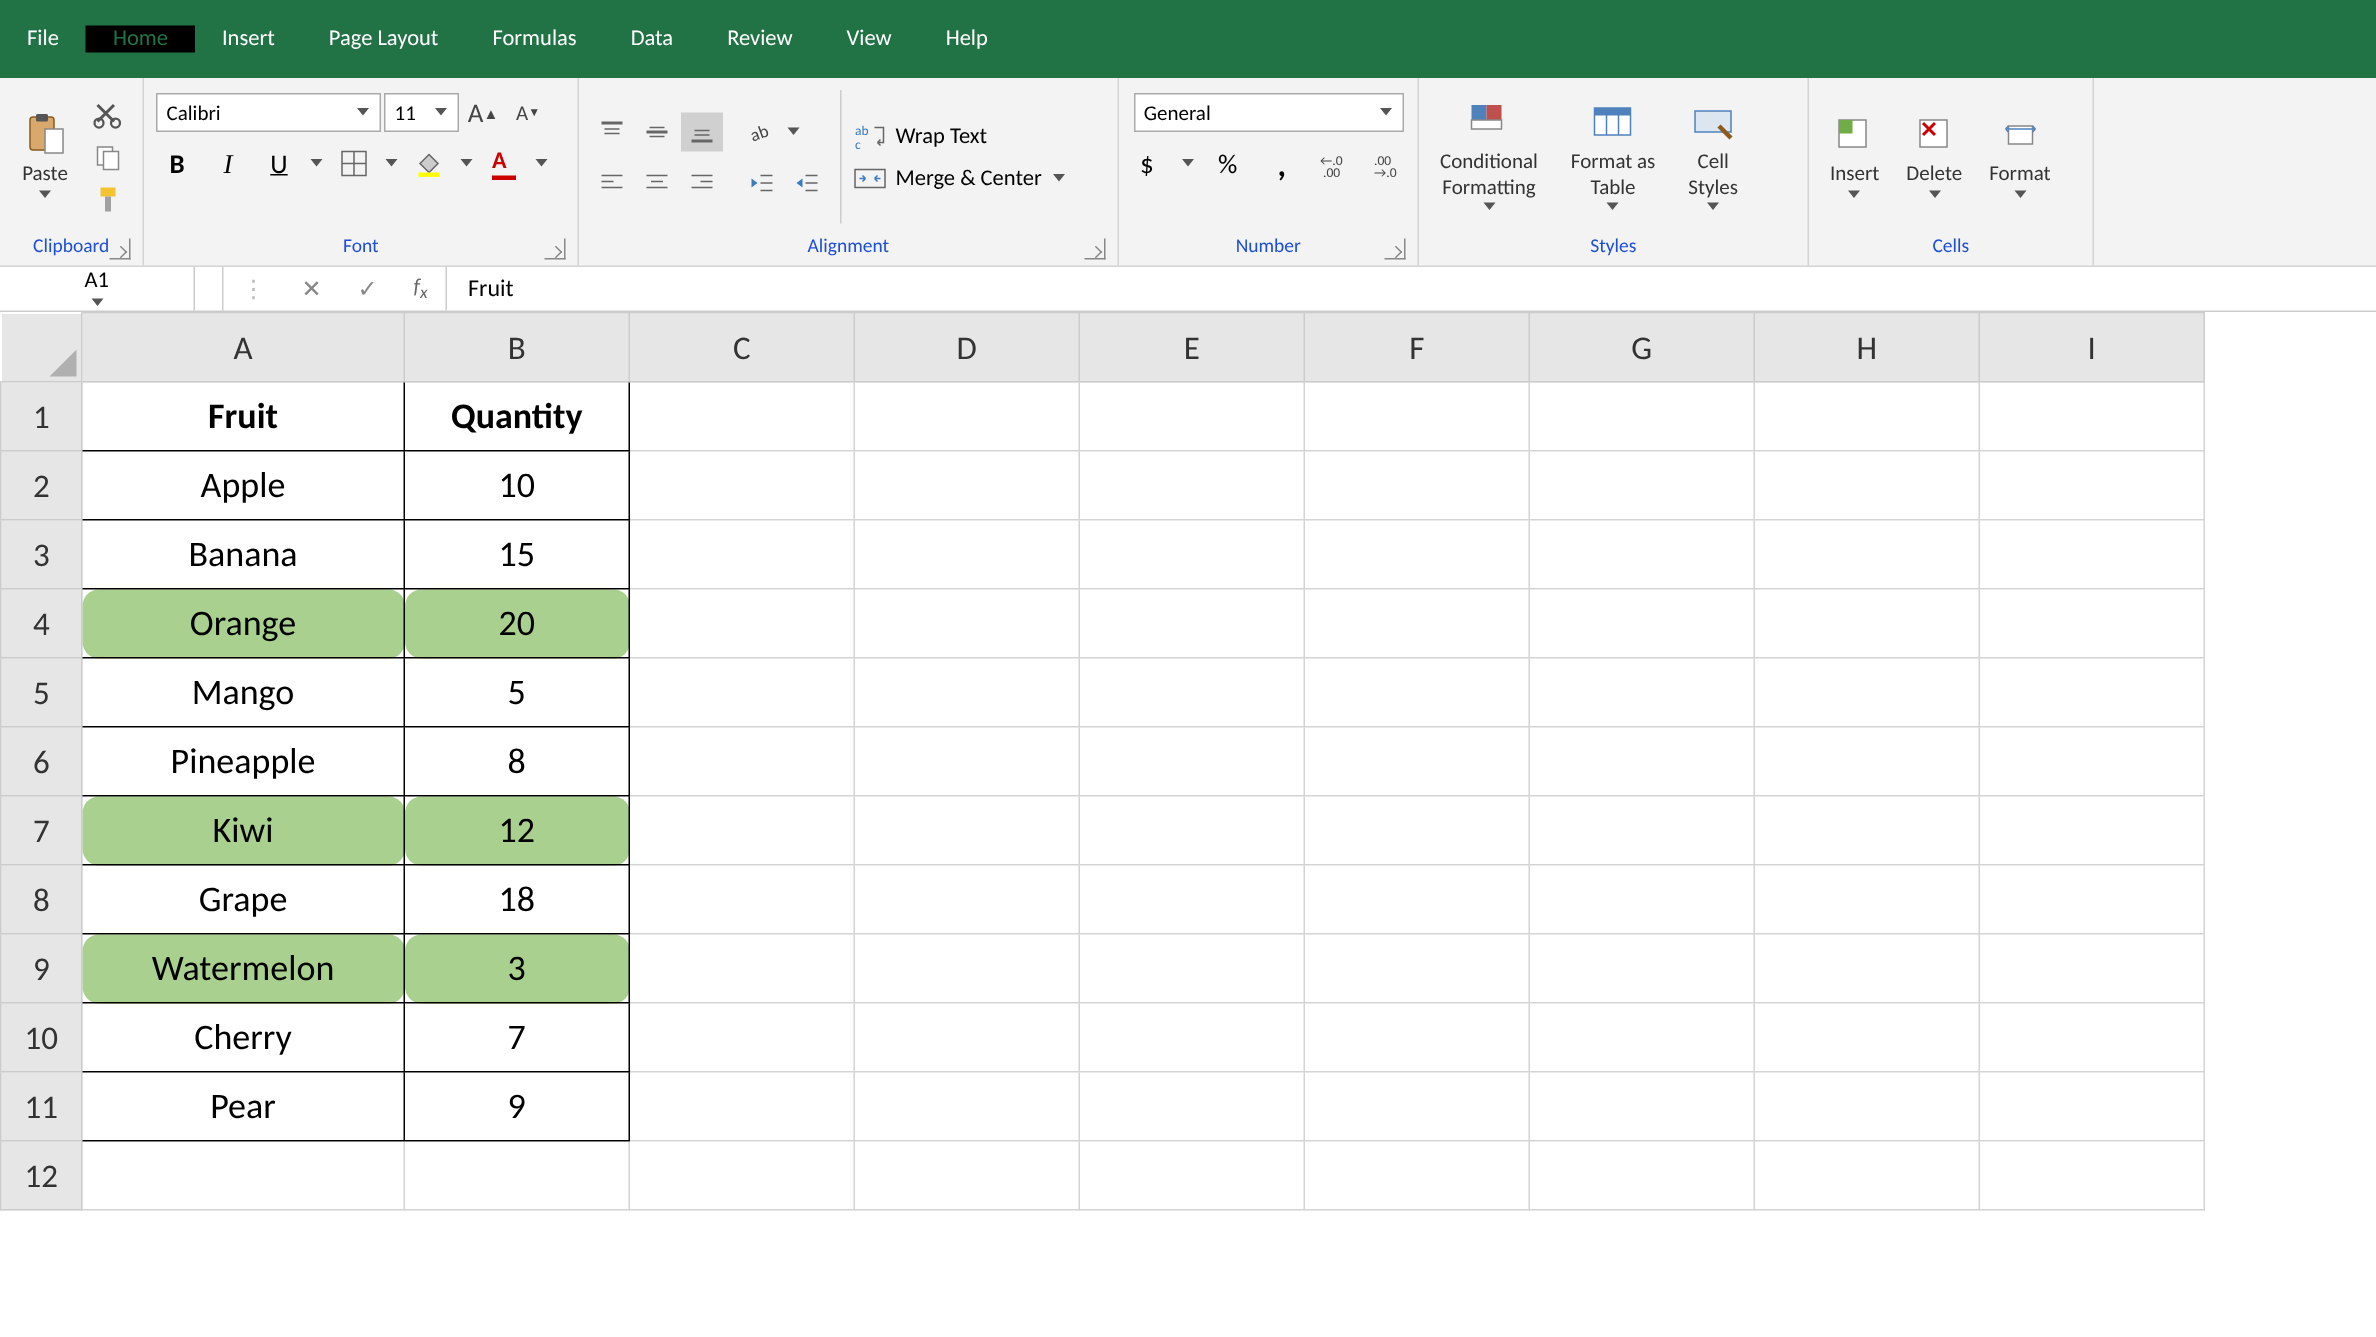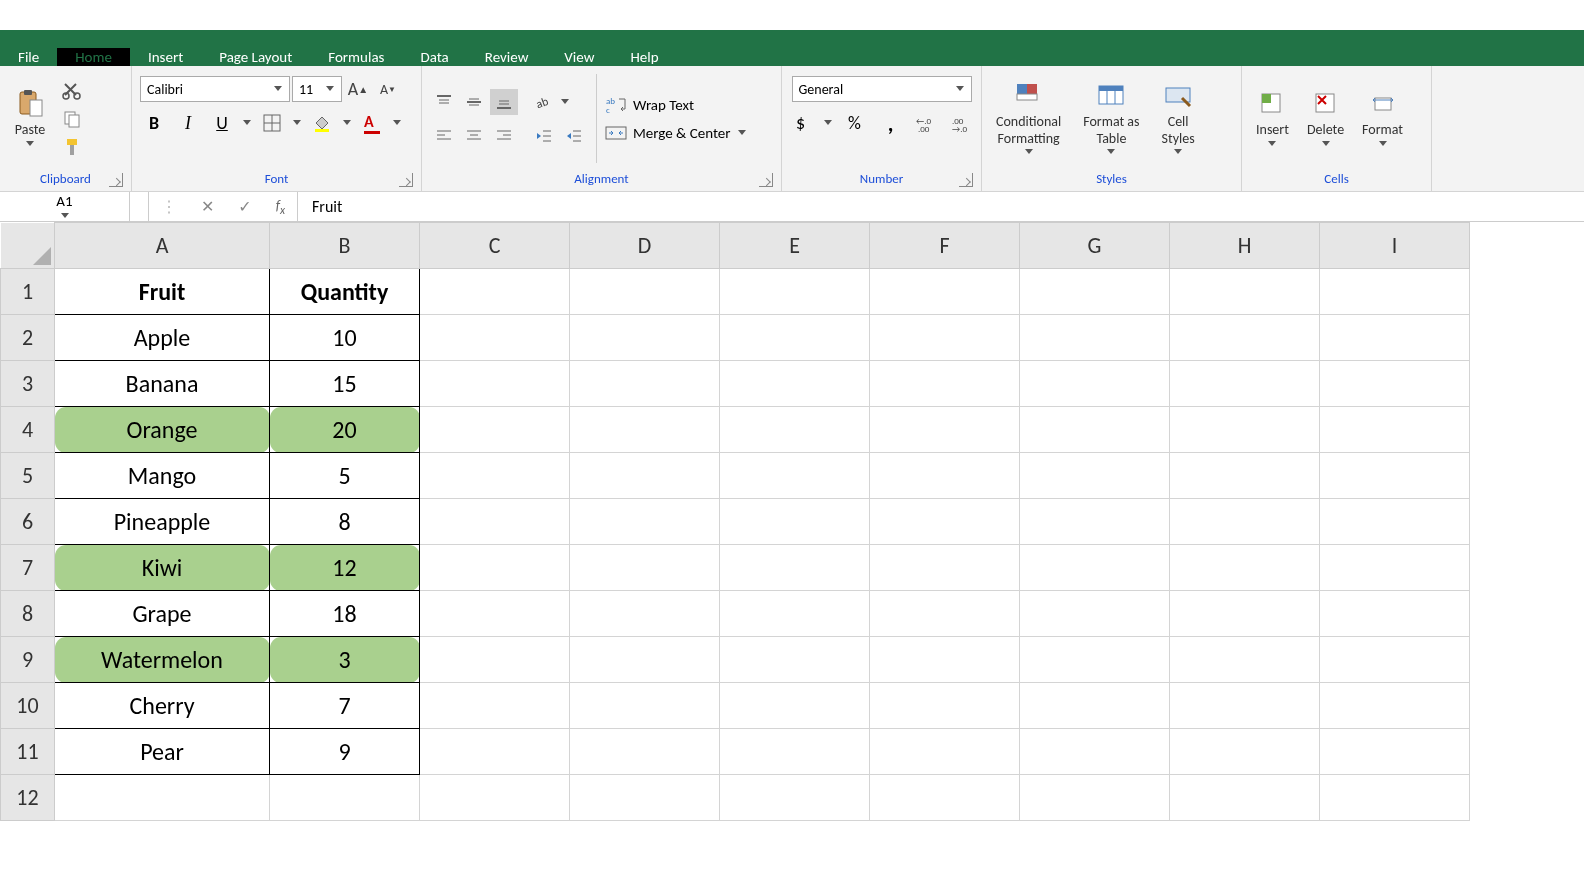--- a/index.html
+++ b/index.html
@@ -1,19 +1,19 @@
 <!DOCTYPE html>
 <html><head>
 <meta charset="utf-8">
 <style>
 * { margin: 0; padding: 0; box-sizing: border-box; font-family: "Segoe UI", Calibri, sans-serif; }
 body { background: #fff; overflow: hidden; width: 1584px; height: 891px; }
 
 
-.menubar { background: #217346; height: 36px; display: flex; align-items: flex-end; color: #fff; font-size: 15px; margin-top: 30px; }
+.menubar { background: #217346; height: 52px; display: flex; align-items: center; color: #fff; font-size: 15px; }
 .menubar .tab { padding: 0 18px; display: flex; align-items: center; cursor: pointer; }
 .menubar .tab.active { background: #000000; color: #217346; }
 .tellme { display: flex; align-items: center; gap: 10px; padding: 0 16px; }
 .bulb { width: 18px; height: 18px; }
 
 
 .ribbon { height: 126px; background: #f3f3f3; border-bottom: 1px solid #d4d4d4; display: flex; }
 .group { border-right: 1px solid #d4d4d4; display: flex; flex-direction: column; padding: 4px 8px 2px 8px; }
 .group-body { flex: 1; display: flex; align-items: center; gap: 6px; }
 .group-label { height: 22px; display: flex; align-items: center; justify-content: center; font-size: 13px; color: #1d4ed8; position: relative; }
@@ -63,21 +63,21 @@
     <div class="tab">Page Layout</div>
     <div class="tab">Formulas</div>
     <div class="tab">Data</div>
     <div class="tab">Review</div>
     <div class="tab">View</div>
     <div class="tab">Help</div>
   </div>
 
 <div class="ribbon">
 
-  <div class="group" style="width:132px">
+  <div class="group" style="width:96px">
     <div class="group-body">
       <div class="btn">
         <svg class="ic" viewBox="0 0 32 32">
             <rect x="6" y="4" width="16" height="22" rx="2" fill="#d9a86c" stroke="#8a5a1e"></rect>
             <rect x="10" y="2" width="8" height="5" rx="1" fill="#555"></rect>
             <rect x="16" y="12" width="12" height="16" fill="#fff" stroke="#888"></rect>
           </svg>
         <span>Paste</span>
         <span class="dd"></span>
       </div>

